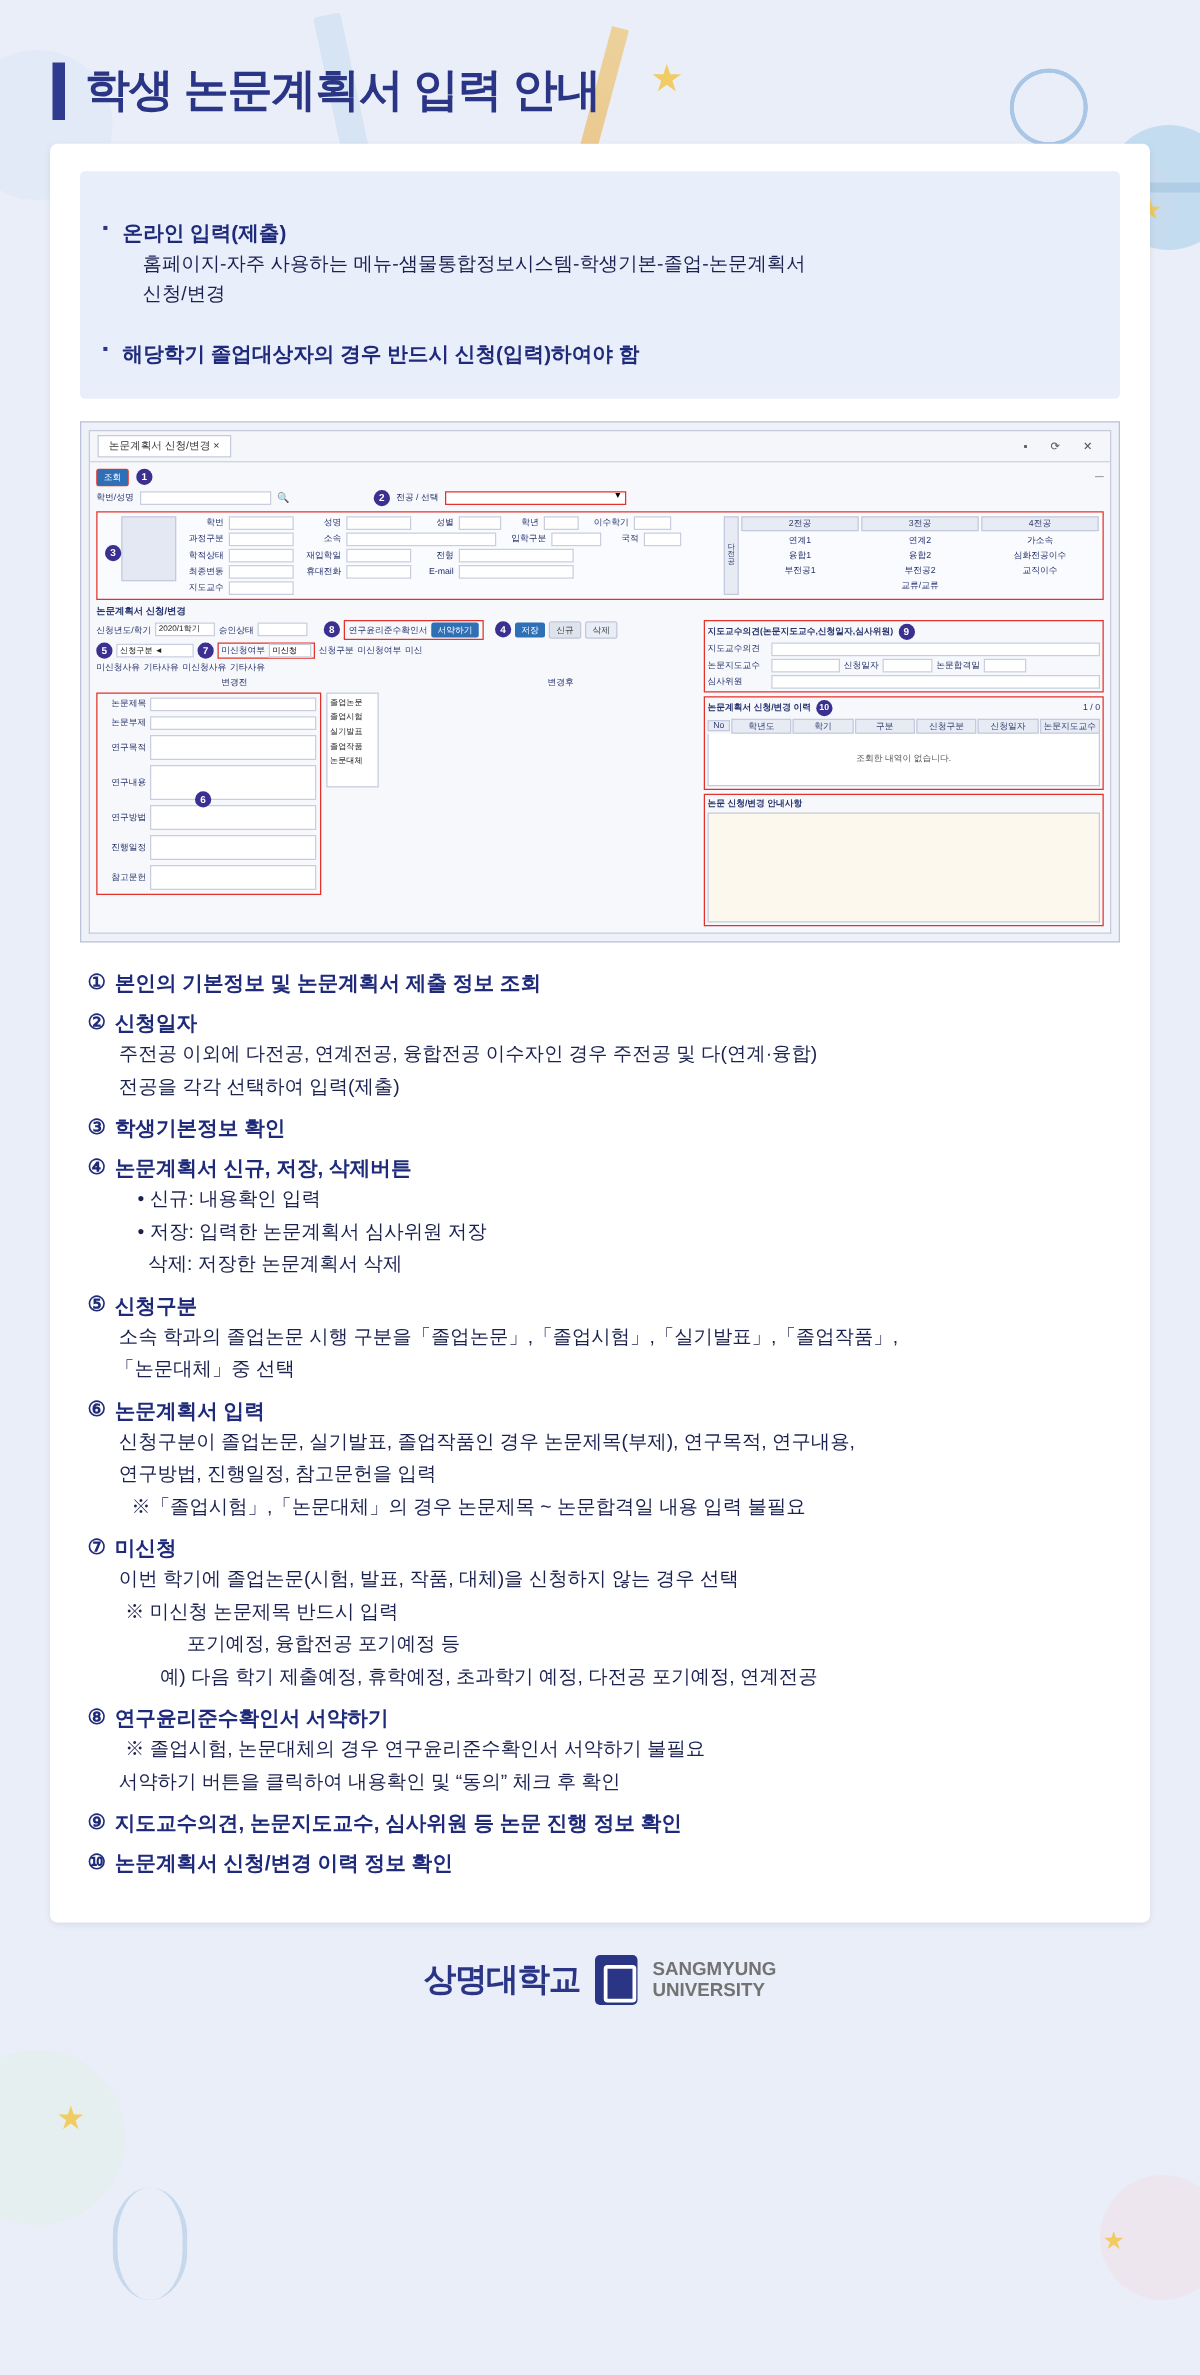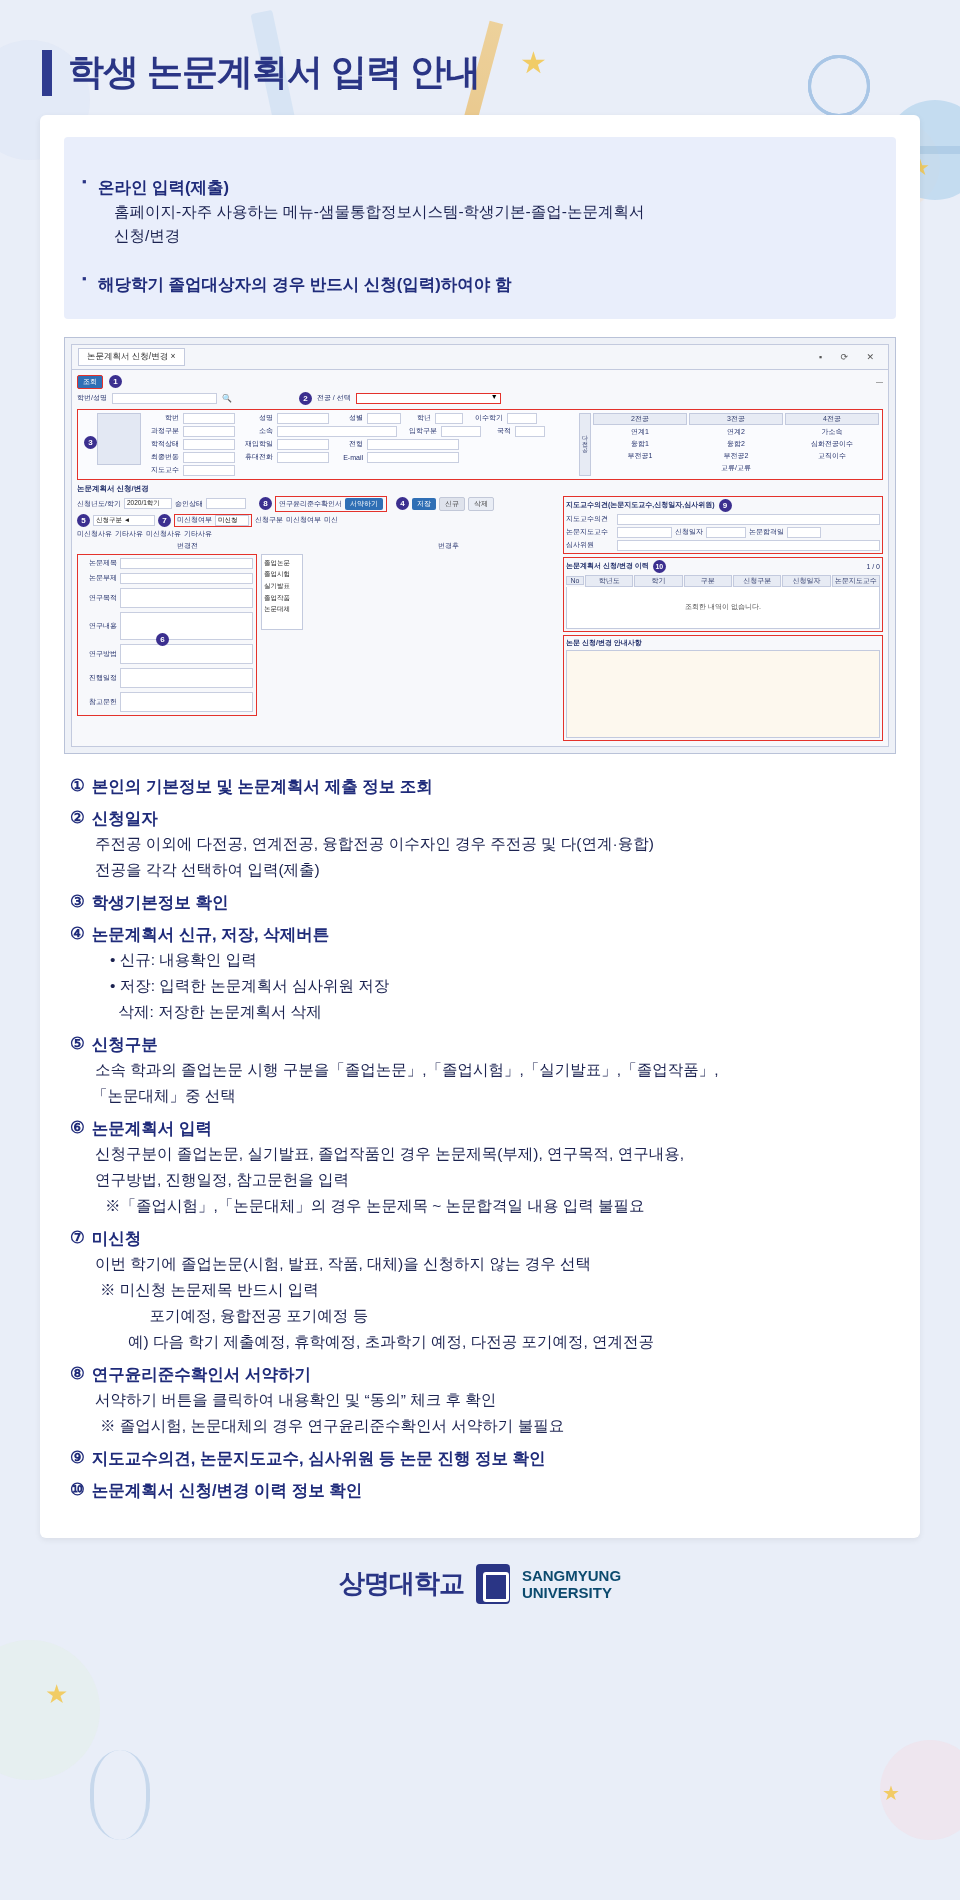--- a/index.html
+++ b/index.html
@@ -86,21 +86,21 @@
   .note .h { font-size:16.5px; font-weight:bold; color:#1f2b7a; display:flex; gap:7px; align-items:flex-start; }
   .note .num { flex:0 0 auto; }
   .note .d { font-size:15.5px; color:#1b2250; line-height:1.55; padding-left:25px; margin-top:2px; }
 
   
   .footer { margin-top:26px; display:flex; align-items:center; justify-content:center; gap:12px; padding-bottom:30px; }
   .footer .logo-mark { width:34px; height:40px; background:#2a3585; border-radius:4px; position:relative; }
   .footer .logo-mark:after{ content:""; position:absolute; left:7px; top:8px; width:20px; height:24px;
       border:3px solid #fff; border-radius:3px; }
   .footer .ko { font-size:26px; font-weight:bold; color:#2a3585; letter-spacing:-1px; }
-  .footer .en { font-size:15px; font-weight:bold; color:#0c4a6e; line-height:1.15; }
+  .footer .en { font-size:15px; font-weight:bold; color:#737373; line-height:1.15; }
 </style>
 </head>
 <body>
 
 <div class="bg-deco">
   <div class="blob b1"></div>
     <div class="blob b2"></div>
     <div class="blob b3"></div>
     <div class="blob b4"></div>
   <div class="ruler"></div>
@@ -445,22 +445,22 @@
         <div class="d" style="padding-left:30px">※ 미신청 논문제목 반드시 입력</div>
         <div class="d" style="padding-left:45px;white-space:pre">        포기예정, 융합전공 포기예정 등</div>
         <div class="d" style="padding-left:45px;white-space:pre">   예) 다음 학기 제출예정, 휴학예정, 초과학기 예정, 다전공 포기예정, 연계전공</div>
       </div>
 
       <div class="note">
         <div class="h">
             <span class="num">⑧</span>
             <span>연구윤리준수확인서 서약하기</span>
           </div>
+        <div class="d" style="padding-left:30px">※ 졸업시험, 논문대체의 경우 연구윤리준수확인서 서약하기 불필요</div>
         <div class="d">서약하기 버튼을 클릭하여 내용확인 및 “동의” 체크 후 확인</div>
-        <div class="d" style="padding-left:30px">※ 졸업시험, 논문대체의 경우 연구윤리준수확인서 서약하기 불필요</div>
       </div>
 
       <div class="note">
         <div class="h">
             <span class="num">⑨</span>
             <span>지도교수의견, 논문지도교수, 심사위원 등 논문 진행 정보 확인</span>
           </div>
       </div>
 
       <div class="note">

